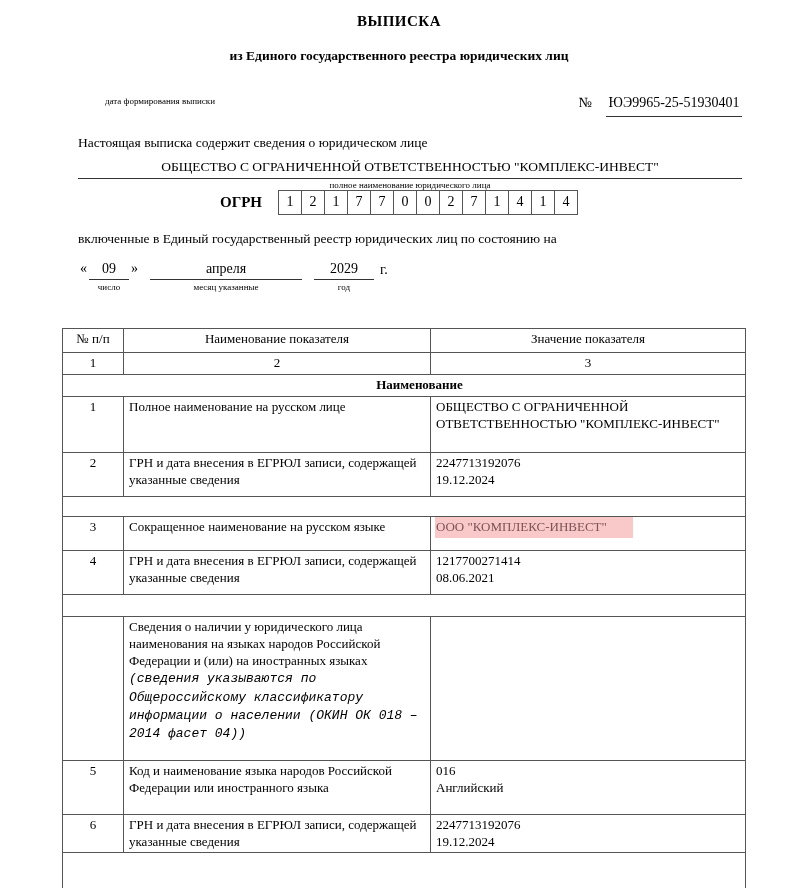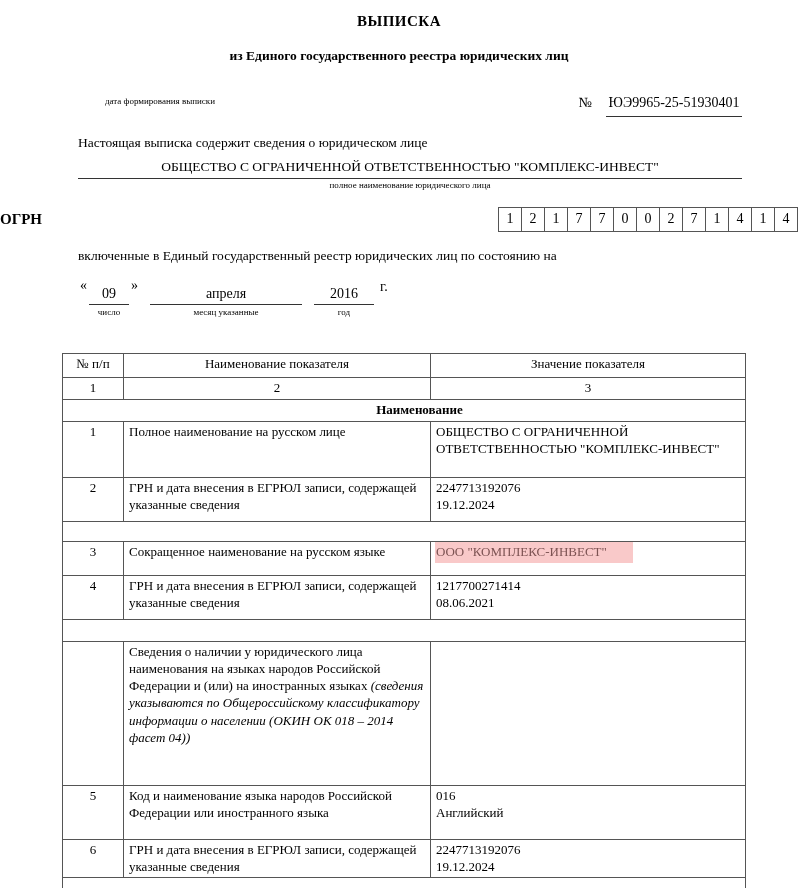--- a/index.html
+++ b/index.html
@@ -49,23 +49,22 @@
   .company-block { margin: 8px 56px 0 78px; text-align: center; }
   .company-name {
     font-size: 13.5px;
     padding-bottom: 3px;
     border-bottom: 1px solid #333;
   }
   .company-caption { font-size: 9px; margin-top: 1px; }
 
   .ogrn-row {
     display: flex;
-    justify-content: space-between;
+    justify-content: center;
     align-items: center;
-    margin-top: 17px;
     gap: 16px;
   }
   .ogrn-label { font-weight: bold; font-size: 15px; }
   .ogrn-boxes { display: flex; }
   .ogrn-digit {
     width: 22px;
     height: 23px;
     border: 1px solid #555;
     margin-left: -1px;
     display: flex;
@@ -76,21 +75,21 @@
   .ogrn-digit:first-child { margin-left: 0; }
 
   .included-line { font-size: 13.5px; margin: 16px 58px 0 78px; }
 
   .asof-row {
     display: flex;
     align-items: flex-start;
     margin: 14px 0 0 78px;
     font-size: 14px;
   }
-  .asof-field { text-align: center; margin-top: 8px; }
+  .asof-field { text-align: center; }
   .asof-value { padding: 0 6px 2px 6px; border-bottom: 1px solid #333; }
   .asof-caption { font-size: 9px; margin-top: 2px; }
   .quote { padding: 0 2px; }
   .asof-day .asof-value { min-width: 28px; }
   .asof-month { margin-left: 10px; }
   .asof-month .asof-value { min-width: 140px; }
   .asof-year { margin-left: 12px; }
   .asof-year .asof-value { min-width: 48px; }
   .year-suffix { margin-left: 6px; padding-top: 1px; }
 
@@ -110,21 +109,21 @@
   }
   .col-num  { width: 61px; }
   .col-name { width: 307px; }
   .col-val  { width: 315px; }
   th.hdr { font-weight: normal; text-align: center; height: 20px; vertical-align: middle; }
   td.cnum { text-align: center; }
   tr.colnums td { text-align: center; height: 18px; }
   tr.section td { text-align: center; font-weight: bold; height: 18px; padding-left: 36px; }
   tr.spacer td { border-top: 1px solid #555; border-bottom: 1px solid #555; }
   td.empty-cell { }
-  .note { font-style: italic; }
+  .note { font-style: italic; font-family: Liberation Mono, monospace; }
   .pre { white-space: pre-line; }
   .hl {
     background: #f9c9c9;
     color: #7d5353;
     display: inline-block;
     padding: 1px 26px 3px 1px;
     margin: -1px 0 0 -1px;
   }
   tr.r1 td    { height: 52px; }
   tr.r2 td    { height: 40px; }
@@ -190,21 +189,21 @@
     <div class="asof-field asof-day">
       <div class="asof-value">09</div>
       <div class="asof-caption">число</div>
     </div>
     <span class="quote">»</span>
     <div class="asof-field asof-month">
       <div class="asof-value">апреля</div>
       <div class="asof-caption">месяц указанные</div>
     </div>
     <div class="asof-field asof-year">
-      <div class="asof-value">2016</div>
+      <div class="asof-value">2029</div>
       <div class="asof-caption">год</div>
     </div>
     <span class="year-suffix">г.</span>
   </div>
 
   <table class="main">
     <colgroup>
       <col class="col-num">
         <col class="col-name">
         <col class="col-val">

